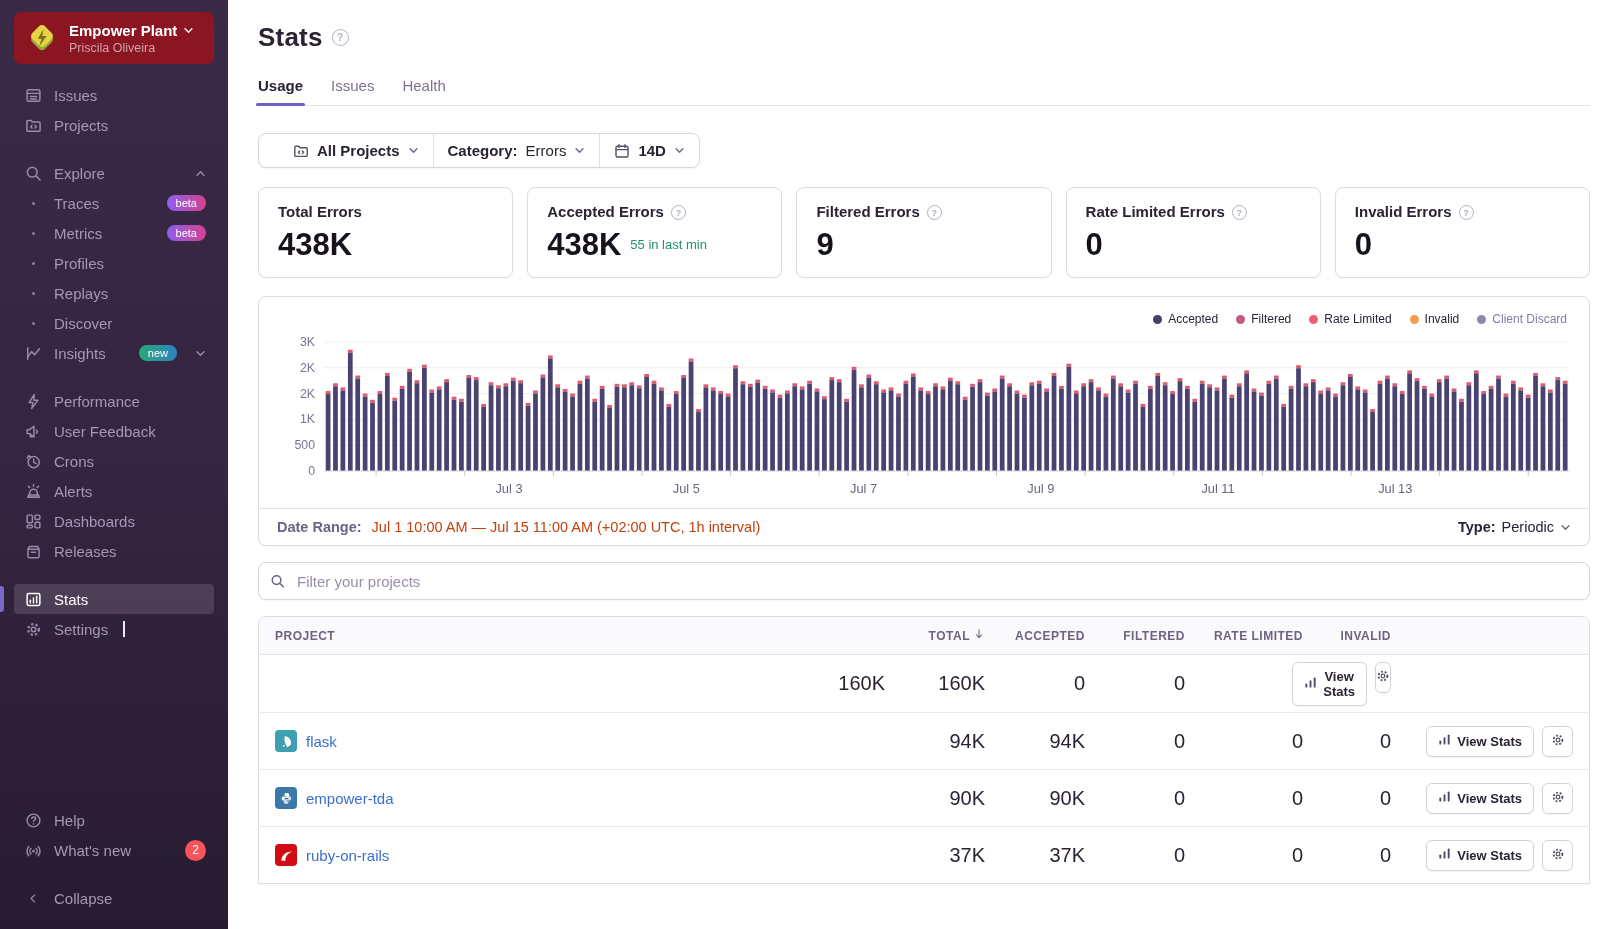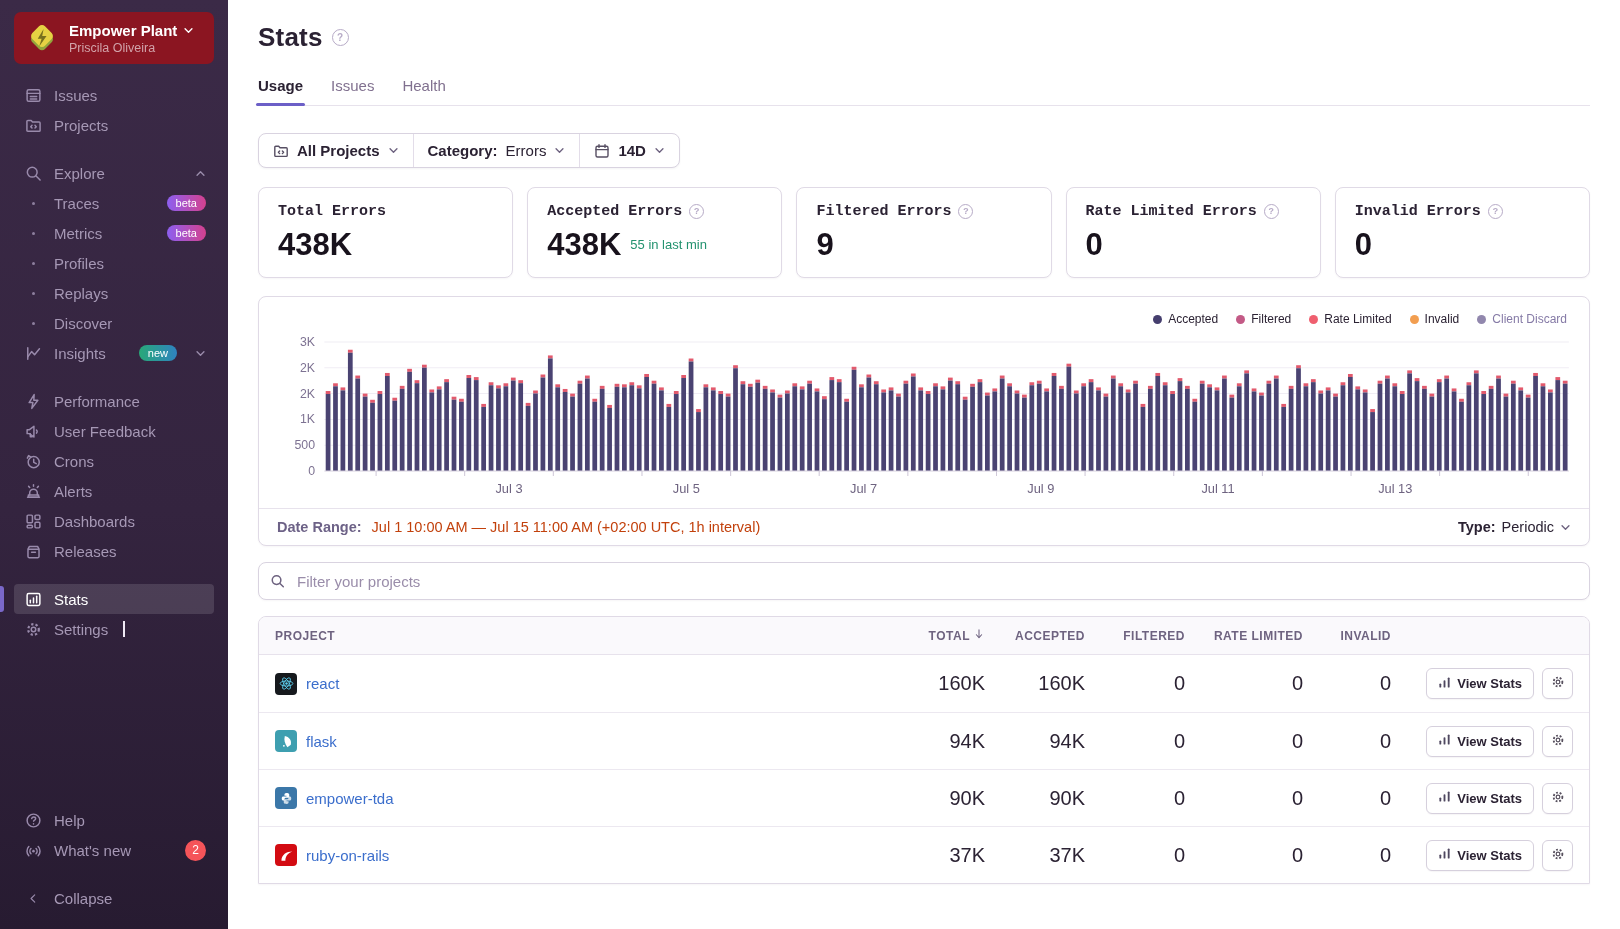--- a/index.html
+++ b/index.html
@@ -44,33 +44,33 @@
   .qmark{ width:17px; height:17px; border-radius:50%; border:1px solid #b7abc7; color:#b7abc7;
     font-size:10px; font-weight:700; display:inline-flex; align-items:center; justify-content:center; }
   .qmark.sm{ width:15px; height:15px; font-size:9px; }
   .tabs{ margin-top:24px; display:flex; gap:28px; border-bottom:1px solid #e7e2ec; }
   .tab{ position:relative; padding-bottom:11px; font-size:15px; color:#80708f; cursor:pointer; }
   .tab.active{ color:#2b2233; font-weight:700; }
   .tab.active::after{ content:""; position:absolute; left:-2px; right:-2px; bottom:-1px;
     height:3px; border-radius:2px; background:#6c5fc7; }
 
   .filterbar{ margin-top:27px; display:inline-flex; align-items:stretch; border:1px solid #d9d3e0;
-    border-radius:8px; background:#fff; box-shadow:0 1px 2px rgba(43,34,51,.05); }
+    border-radius:8px; background:#fff; box-shadow:0 1px 2px rgba(43,34,51,.05);padding-left:20px; }
   .filterseg{ display:flex; align-items:center; gap:8px; padding:8px 14px; font-size:15px;
     color:#2b2233; cursor:pointer; }
   .filterseg + .filterseg{ border-left:1px solid #e3dde9; }
   .filterseg b{ font-weight:700; }
   .filterseg .muted{ color:#2b2233; font-weight:400; }
   .seg-icon{ color:#574f63; display:flex; }
   .chev{ color:#6e6380; display:flex; }
 
   .cards{ display:flex; gap:14px; margin-top:19px; }
   .card{ flex:1; border:1px solid #e0dae6; border-radius:8px; padding:15px 19px 17px;
     box-shadow:0 1px 2px rgba(43,34,51,.04); background:#fff; }
-  .card-title{ display:flex; align-items:center; gap:7px; font-size:15px; font-weight:700; color:#2b2233;font-family:Liberation Mono, monospace; }
+  .card-title{ display:flex; align-items:flex-end; gap:7px; font-size:15px; font-weight:700; color:#2b2233; }
   .card-value-row{ margin-top:9px; display:flex; align-items:center; gap:9px; }
   .card-value{ font-size:31px; font-weight:600; color:#18121c; line-height:1; }
   .card-extra{ font-size:13px; color:#23926f; font-weight:500; }
 
   .chart-panel{ margin-top:18px; border:1px solid #e0dae6; border-radius:8px;
     box-shadow:0 1px 2px rgba(43,34,51,.04); background:#fff; }
   .chart-inner{ padding:12px 16px 4px; }
   .legend{ display:flex; justify-content:flex-end; gap:18px; padding:3px 6px 10px; }
   .legend-item{ display:flex; align-items:center; gap:6px; font-size:12px; color:#2b2233; cursor:pointer; }
   .legend-item.muted{ color:#857aa6; }
@@ -866,33 +866,20 @@
                 </svg></span>
             </span></div>
           <div class="th">ACCEPTED</div>
           <div class="th">FILTERED</div>
           <div class="th">RATE LIMITED</div>
           <div class="th">INVALID</div>
           <div class="th"></div>
         </div>
       <div id="tbody">
           <div class="trow tbody-row">
-            <div class="proj-cell">
-              <span class="proj-icon" style="background:#16191d">
-                <svg width="17" height="17" viewBox="0 0 24 24">
-                  <g fill="none" stroke="#5ed3f3" stroke-width="1.2">
-                    <ellipse cx="12" cy="12" rx="9" ry="3.6"></ellipse>
-                    <ellipse cx="12" cy="12" rx="9" ry="3.6" transform="rotate(60 12 12)"></ellipse>
-                    <ellipse cx="12" cy="12" rx="9" ry="3.6" transform="rotate(120 12 12)"></ellipse>
-                  </g>
-                  <circle cx="12" cy="12" r="1.7" fill="#5ed3f3"></circle>
-                </svg>
-              </span>
-              <a class="proj-link">react</a>
-            </div>
             <div class="cell-num">160K</div>
             <div class="cell-num">160K</div>
             <div class="cell-num">0</div>
             <div class="cell-num">0</div>
             <div class="cell-num">0</div>
             <div class="action-cell">
               <button class="btn">
                 <span><svg width="13" height="13" viewBox="0 0 14 14">
                     <g stroke="#4f4860" stroke-width="2" stroke-linecap="round">
                       <line x1="2.5" y1="11.5" x2="2.5" y2="9"></line>

